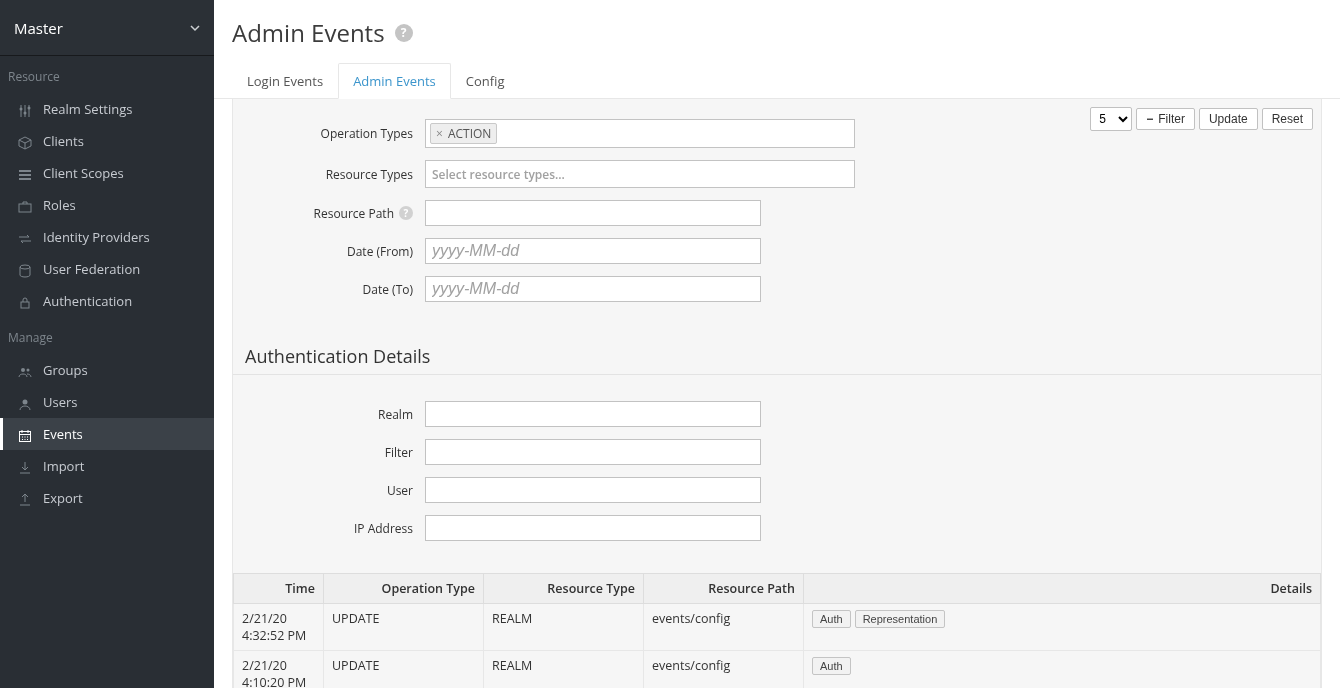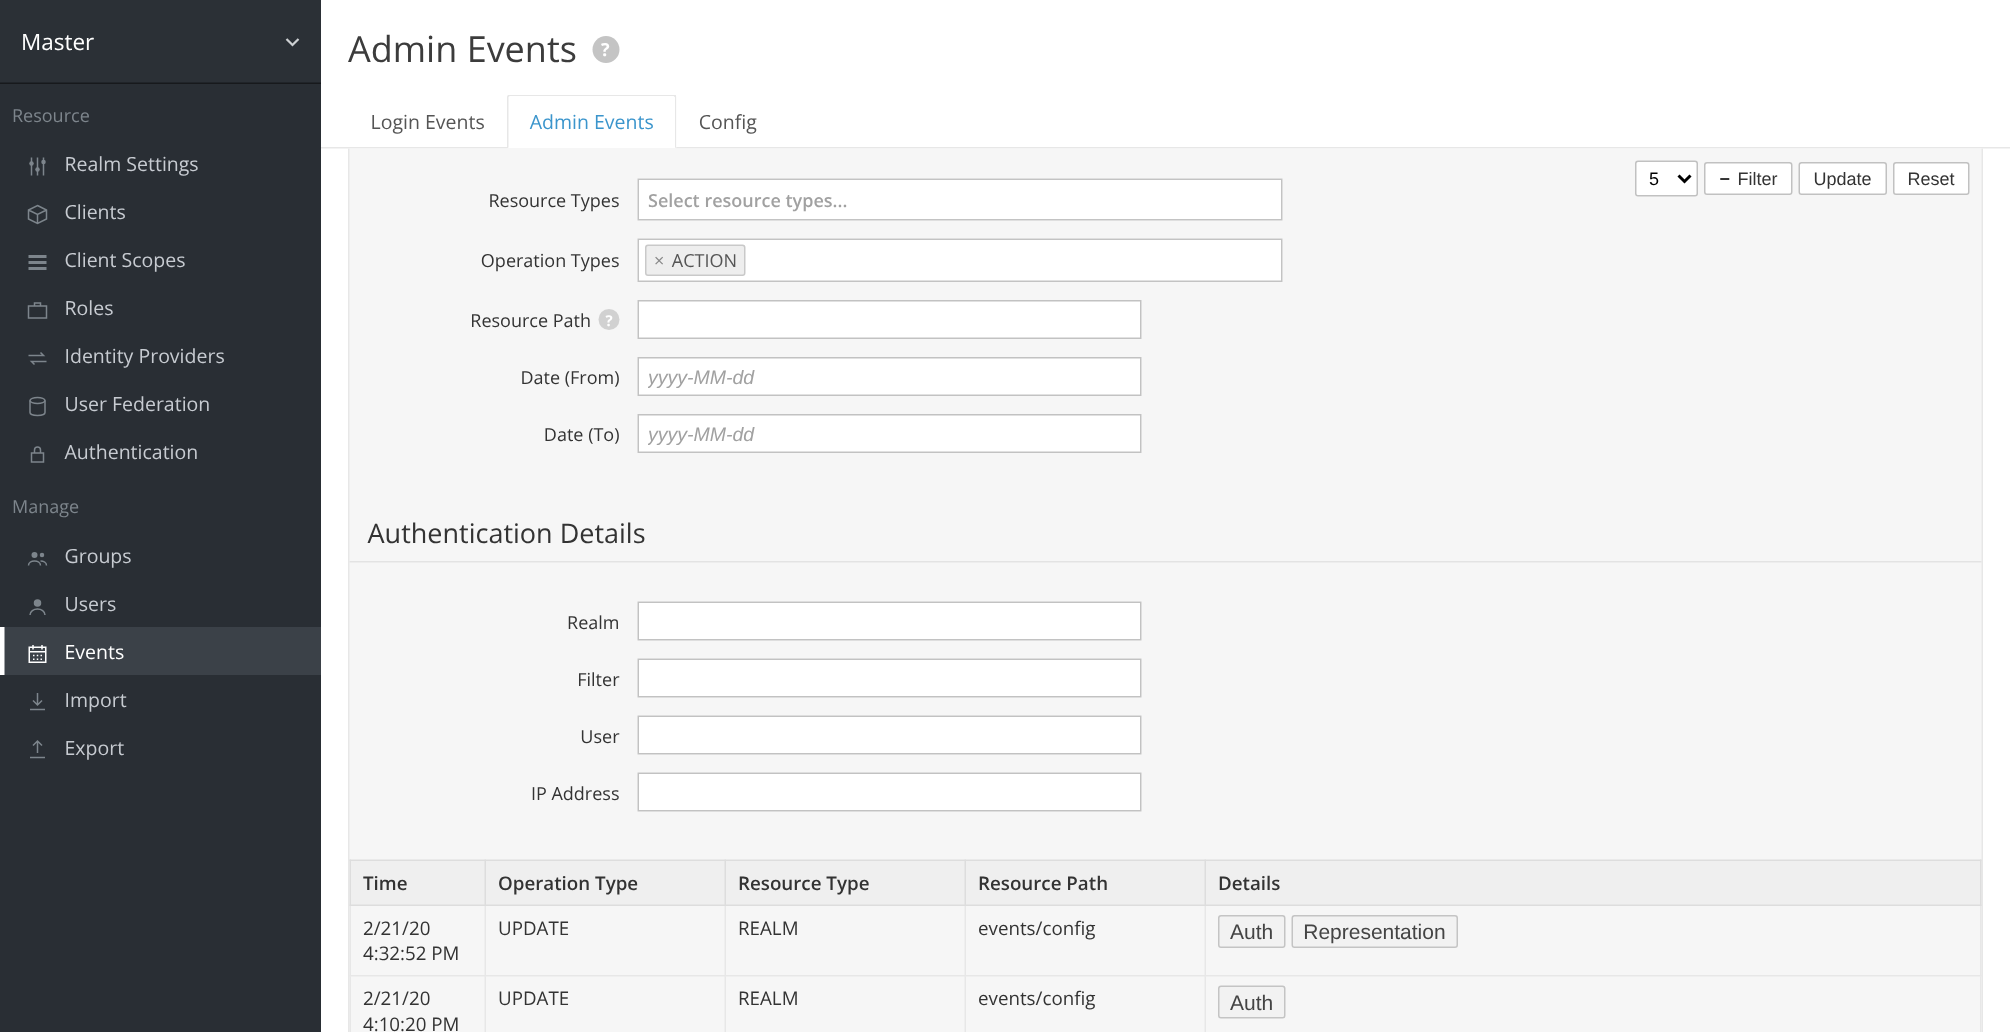--- a/index.html
+++ b/index.html
@@ -44,33 +44,33 @@
   .content { padding: 0; }
   .form-panel { border:1px solid #e7e7e7; border-top:none; margin:0 18px 0 18px; background:#f6f6f6; position:relative;}
   .toolbar-top { position:absolute; right:8px; top:8px; display:flex; gap:4px; align-items:center; z-index:2;}
   .btn { background:#fff; border:1px solid #c1c1c1; border-radius:2px; padding:3px 9px; font-size:12px; color:#333; cursor:pointer; display:inline-flex; align-items:center; gap:5px;}
   .select-pg { border:1px solid #c1c1c1; background:#fff; font-size:12px; height:24px; padding:0 4px; border-radius:2px; width:42px;}
   .form-rows { padding: 12px 8px 24px 8px;}
   .form-row { display:flex; align-items:center; margin: 4px 0; padding: 4px 0;}
   .form-row label { width: 184px; text-align:right; padding-right:12px; color:#333; font-size:12px; display:flex; justify-content:flex-end; align-items:center; gap:5px;}
   .ctl-narrow { width: 336px; }
   .ctl-wide { width: 430px; }
-  .text-input { width:100%; height:26px; border:1px solid #c2c2c2; background:#fff; padding: 2px 6px; font-size:13px; color:#333;}
+  .text-input { width:100%; height:26px; border:1px solid #c2c2c2; background:#fff; padding: 2px 6px; font-size:16px; color:#333;}
   .text-input::placeholder { color:#a1a1a1; font-style:italic;}
   .multi-input { width:100%; min-height:28px; border:1px solid #c3c3c3;  background:#fff; padding:3px 4px; display:flex; align-items:center; gap:4px; flex-wrap:wrap;}
   .multi-input .placeholder { color:#a1a1a1; font-weight:600; font-size:12px; padding-left:2px;}
   .pill { display:inline-flex; align-items:center; gap:5px; background:#eee; border:1px solid #c9c9c9; border-radius:2px; padding:1px 5px; font-size:12px; color:#555;}
   .pill .x { cursor:pointer; color:#888;}
   .subheader { font-size:18px; color:#333; padding: 10px 12px 6px 12px; border-bottom:1px solid #e3e3e3; margin: 0 0 6px 0;}
   
   .tbl { width:100%; border-collapse:collapse; font-size:12.5px;}
-  .tbl th { background:#efefef; border:1px solid #ddd; text-align:left; padding:6px 8px; font-weight:600; color:#333;}
+  .tbl th { background:#efefef; border:1px solid #ddd; text-align:right; padding:6px 8px; font-weight:600; color:#333;}
   .tbl td { border:1px solid #e7e7e7; padding:6px 8px; vertical-align:top;}
   .tbl tr:nth-child(even) td { background:#f6f6f6;}
-  .small-btn { background:#f2f2f2; border:1px solid #c4c4c4; border-radius:2px; padding:2px 7px; font-size:14px; color:#444; cursor:pointer; margin-right:4px;}
+  .small-btn { background:#f2f2f2; border:1px solid #c4c4c4; border-radius:2px; padding:2px 7px; font-size:11px; color:#444; cursor:pointer; margin-right:4px;}
   svg { display:block;}
 </style>
 </head>
 <body>
 
 <div class="layout">
 
   <div class="sidebar">
     <div class="realm-select">
       <span class="title">Master</span>
@@ -218,36 +218,36 @@
           <button class="btn">
             <span style="font-weight:bold;">−</span>
             <span>Filter</span>
           </button>
           <button class="btn">Update</button>
           <button class="btn">Reset</button>
         </div>
 
         <div class="form-rows">
           <div class="form-row">
-            <label>Resource Types</label>
-            <div class="ctl-wide">
-              <div class="multi-input">
-                <span class="placeholder">Select resource types...</span>
-              </div>
-            </div>
-          </div>
-
-          <div class="form-row">
             <label>Operation Types</label>
             <div class="ctl-wide">
               <div class="multi-input">
                 <span class="pill">
                   <span class="x">×</span>
                   <span>ACTION</span>
                 </span>
+              </div>
+            </div>
+          </div>
+
+          <div class="form-row">
+            <label>Resource Types</label>
+            <div class="ctl-wide">
+              <div class="multi-input">
+                <span class="placeholder">Select resource types...</span>
               </div>
             </div>
           </div>
 
           <div class="form-row">
             <label>
               <span>Resource Path</span>
               <span class="help-icon sm">?</span>
             </label>
             <div class="ctl-narrow">

